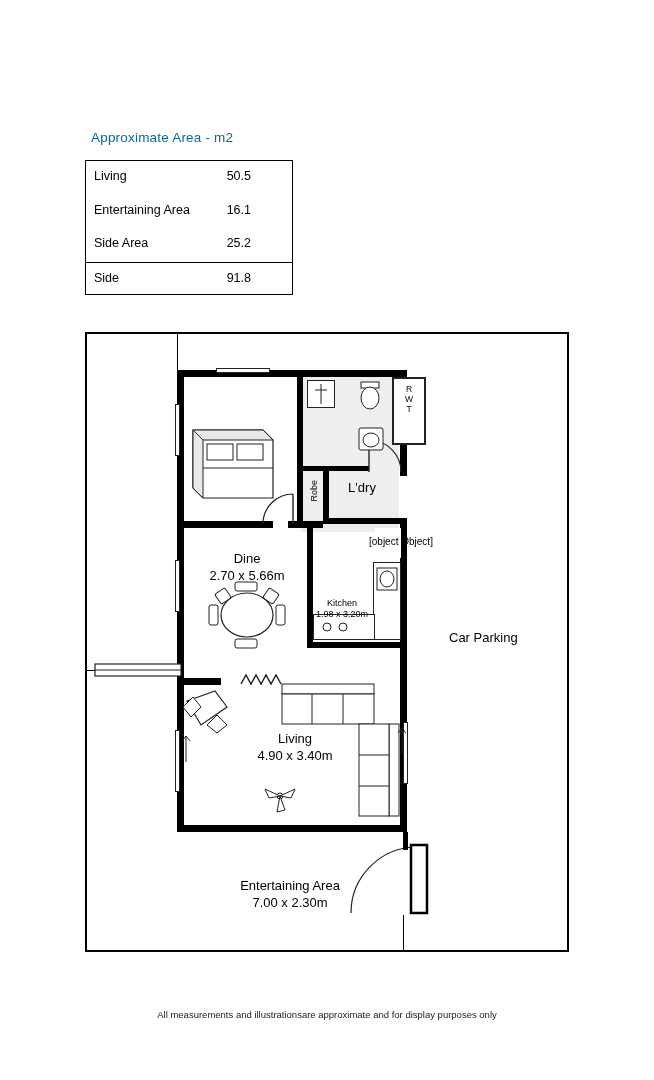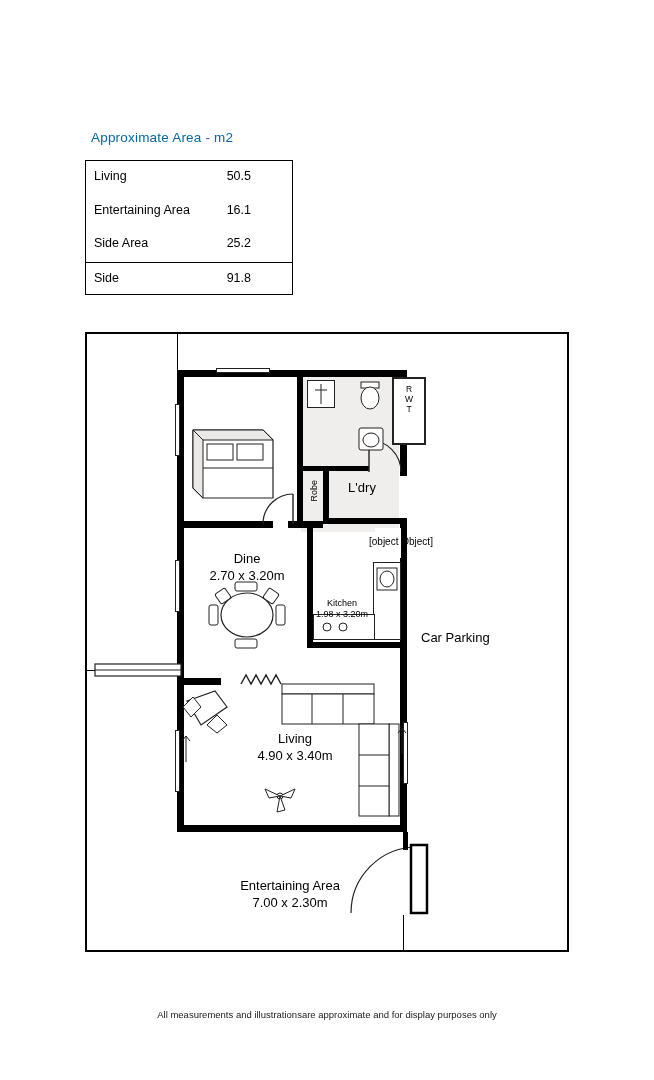--- a/index.html
+++ b/index.html
@@ -346,34 +346,34 @@
   <div class="small-label" style="left:248px; top:150px; width:58px; font-size:13px;">
     <span>L'dry</span>
   </div>
 
   <div class="vert-label" style="left:224px; top:148px;">
     <span>Robe</span>
   </div>
 
   <div class="room-label" style="left:82px; top:218px; width:160px;">
     <span class="name">Dine</span>
-    <span class="dims">2.70 x 3.20m</span>
+    <span class="dims">2.70 x 5.66m</span>
   </div>
 
   <div class="small-label" style="left:225px; top:266px; width:64px;">
     <span>Kitchen</span><br>
     <span>1.98 x 3.20m</span>
   </div>
 
   <div class="room-label" style="left:130px; top:398px; width:160px;">
     <span class="name">Living</span>
     <span class="dims">4.90 x 3.40m</span>
   </div>
 
-  <div class="room-label" style="left:336px; top:297px; width:120px; text-align:left;">
+  <div class="room-label" style="left:364px; top:297px; width:120px; text-align:left;">
     <span class="name">Car Parking</span>
   </div>
 
   <div class="room-label" style="left:95px; top:545px; width:220px;">
     <span class="name">Entertaining Area</span>
     <span class="dims">7.00 x 2.30m</span>
   </div>
 
 </div>
 

